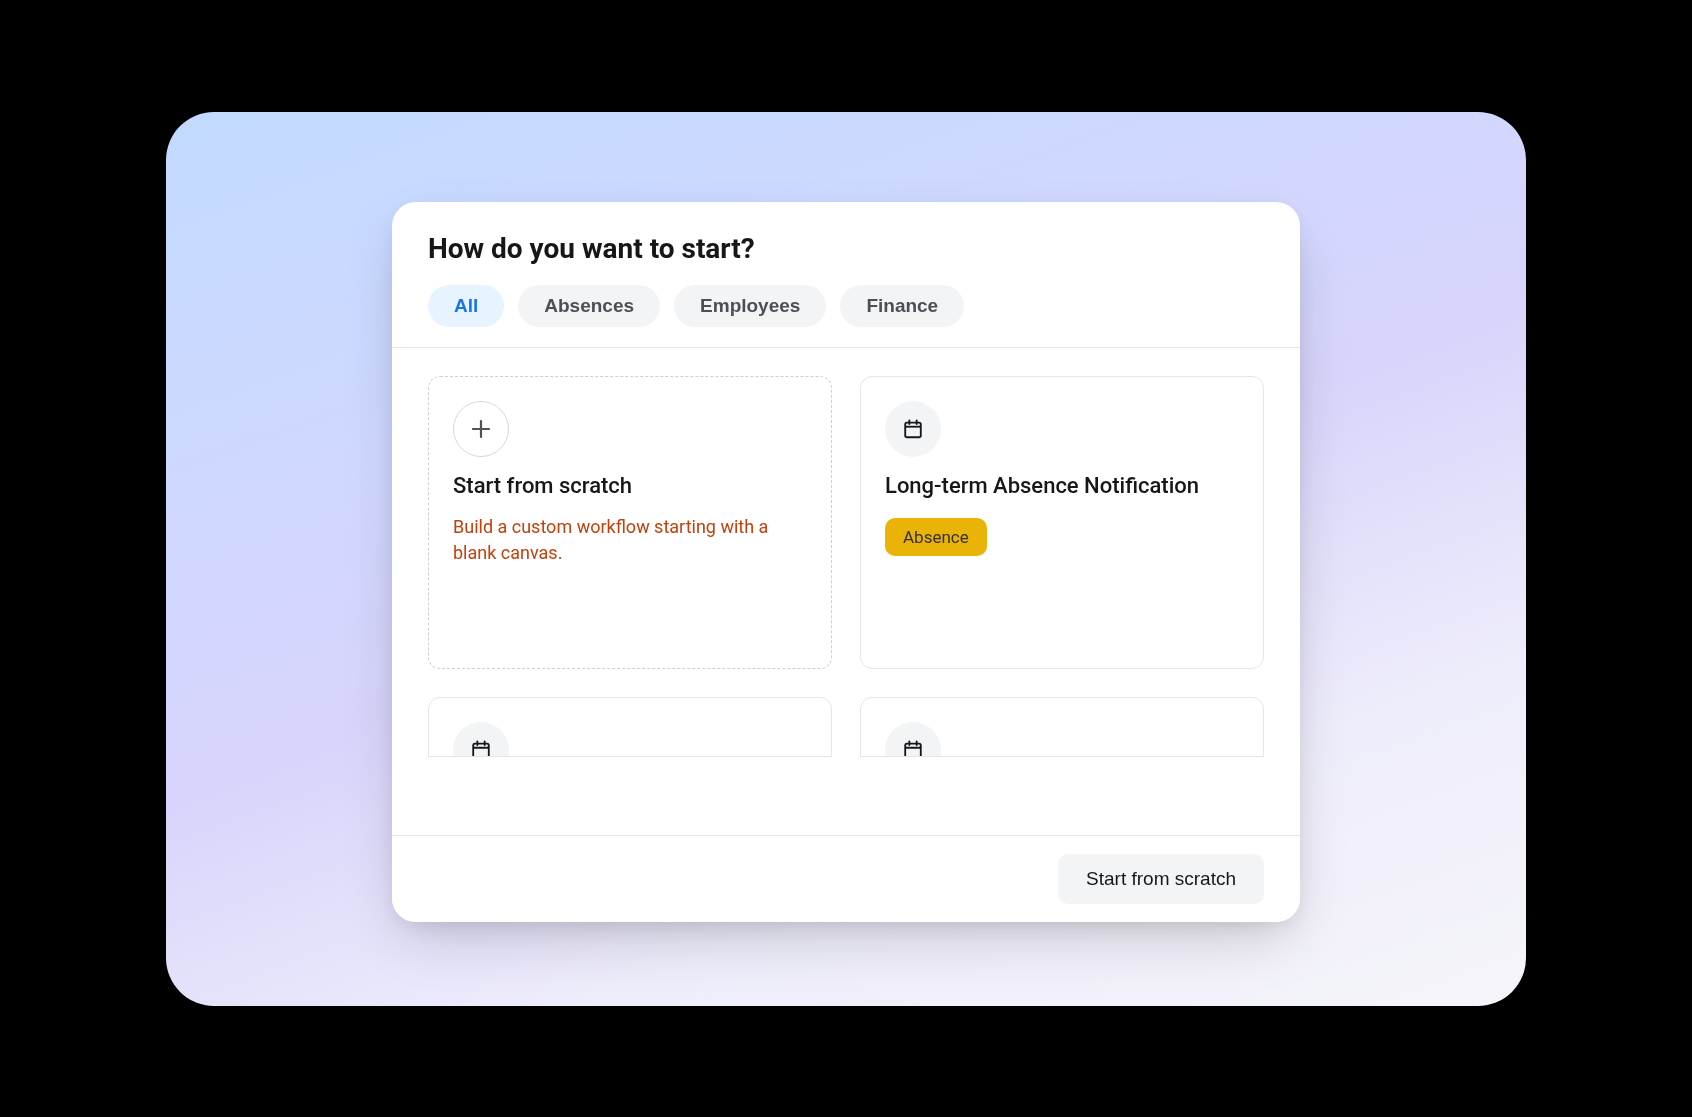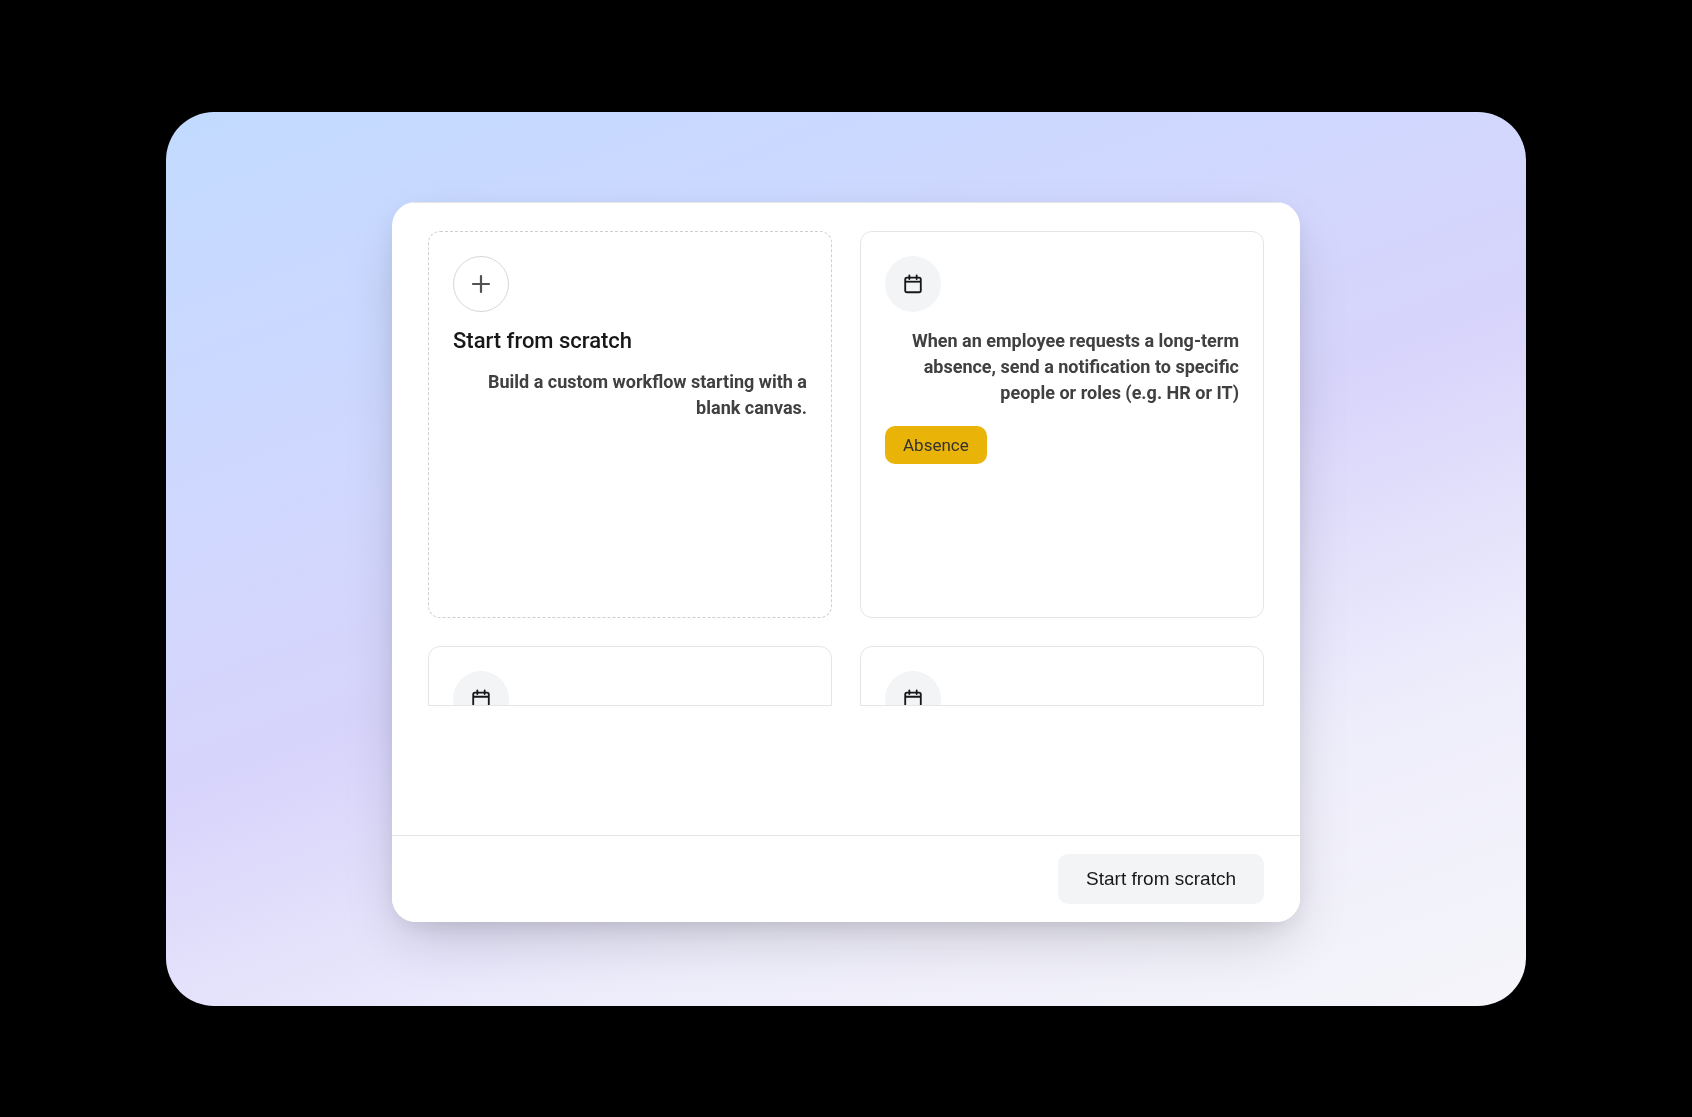--- a/index.html
+++ b/index.html
@@ -103,24 +103,23 @@
       background: #fff;
       border: 1px solid #d7d7d7;
     }
     .card-title {
       font-size: 22px;
       font-weight: 500;
       color: #171717;
     }
     .card-desc {
       font-size: 18px;
-      font-weight: 700;
-      color: #404040;
+      font-weight: 400;
+      color: #c2410c;
       line-height: 1.45;
-      text-align: right;
     }
     .card-tag {
       align-self: flex-start;
       padding: 9px 18px;
       background: #eab308;
       border-radius: 10px;
       font-size: 17px;
       color: #323232;
       margin-top: 4px;
     }
@@ -158,20 +157,29 @@
       justify-content: center;
     }
     svg { display: block; }
   </style>
 </head>
 <body>
 
 <div class="outer-frame">
   <div class="modal">
 
+    <div class="modal-header">
+      <h1 class="modal-title">How do you want to start?</h1>
+      <div class="filter-row">
+        <button class="filter-chip active">All</button>
+        <button class="filter-chip">Absences</button>
+        <button class="filter-chip">Employees</button>
+        <button class="filter-chip">Finance</button>
+      </div>
+    </div>
 
     <hr class="divider">
 
     <div class="cards-area">
 
       <div class="card dashed">
         <div class="card-icon">
           <svg width="24" height="24" viewBox="0 0 24 24" fill="none">
             <path d="M12 4v16M4 12h16" stroke="#525252" stroke-width="2.2" stroke-linecap="round"></path>
           </svg>
@@ -181,21 +189,21 @@
       </div>
 
       <div class="card">
         <div class="card-icon">
           <svg width="22" height="22" viewBox="0 0 24 24" fill="none">
             <rect x="3.5" y="5" width="17" height="16" rx="2" stroke="#171717" stroke-width="2"></rect>
             <path d="M3.5 9.5h17" stroke="#171717" stroke-width="2"></path>
             <path d="M8 2.5v4M16 2.5v4" stroke="#171717" stroke-width="2" stroke-linecap="round"></path>
           </svg>
         </div>
-        <div class="card-desc">When an employee requests a long-term absence, send a notification to specific people or roles (e.g. HR or IT)</div>
+        <div class="card-title">Long-term Absence Notification</div>
         <div class="card-tag">Absence</div>
       </div>
 
       <div class="partial-card">
         <div class="partial-icon">
           <svg width="22" height="22" viewBox="0 0 24 24" fill="none">
             <rect x="3.5" y="5" width="17" height="16" rx="2" stroke="#171717" stroke-width="2"></rect>
             <path d="M3.5 9.5h17" stroke="#171717" stroke-width="2"></path>
             <path d="M8 2.5v4M16 2.5v4" stroke="#171717" stroke-width="2" stroke-linecap="round"></path>
           </svg>

